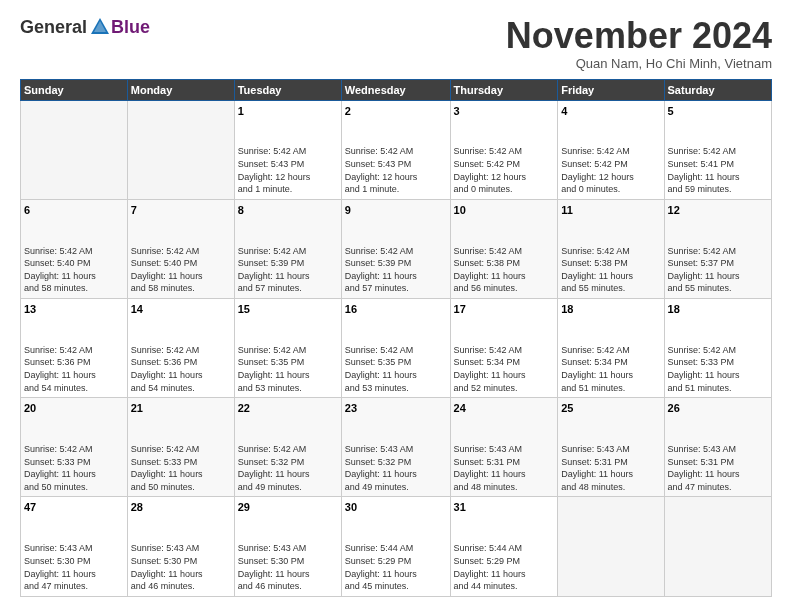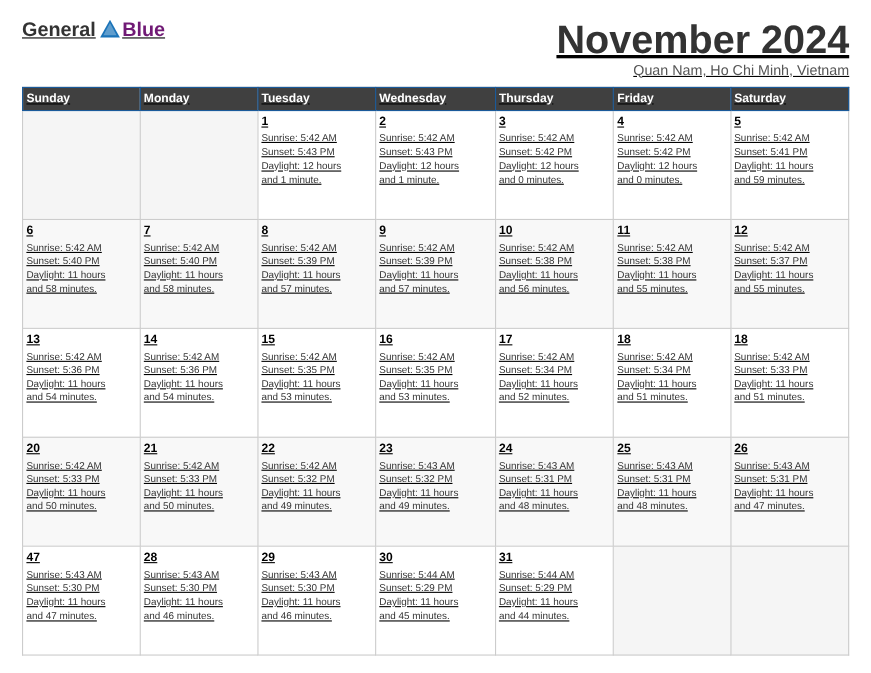--- a/index.html
+++ b/index.html
@@ -9,21 +9,20 @@
       width: 792px;
       height: 612px;
       overflow: hidden;
     }
     .page {
       width: 792px;
       height: 612px;
       padding: 16px 20px 16px 20px;
       display: flex;
       flex-direction: column;
-      text-decoration: underline;
     }
     .header {
       display: flex;
       justify-content: space-between;
       align-items: flex-start;
       margin-bottom: 8px;
     }
     .logo-area {
       display: flex;
       flex-direction: column;
@@ -84,20 +83,21 @@
     .day-number {
       font-weight: bold;
       font-size: 11px;
       display: block;
       margin-bottom: 1px;
     }
     .day-detail {
       color: #333;
       font-size: 9px;
       line-height: 1.4;
+      margin-top: 27px;
     }
     .empty-cell {
       background: #f5f5f5 !important;
     }
   </style>
 </head>
 <body>
 
 <div class="page">
   <div class="header">

